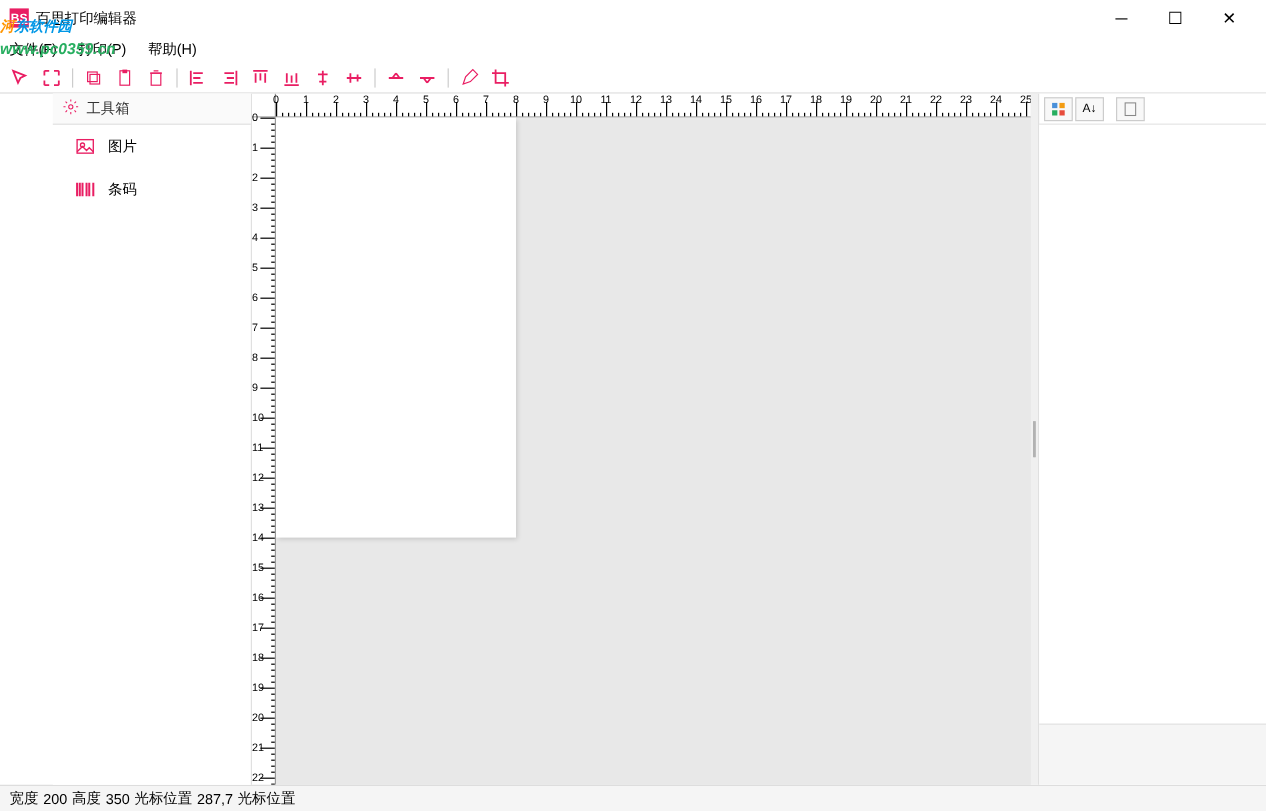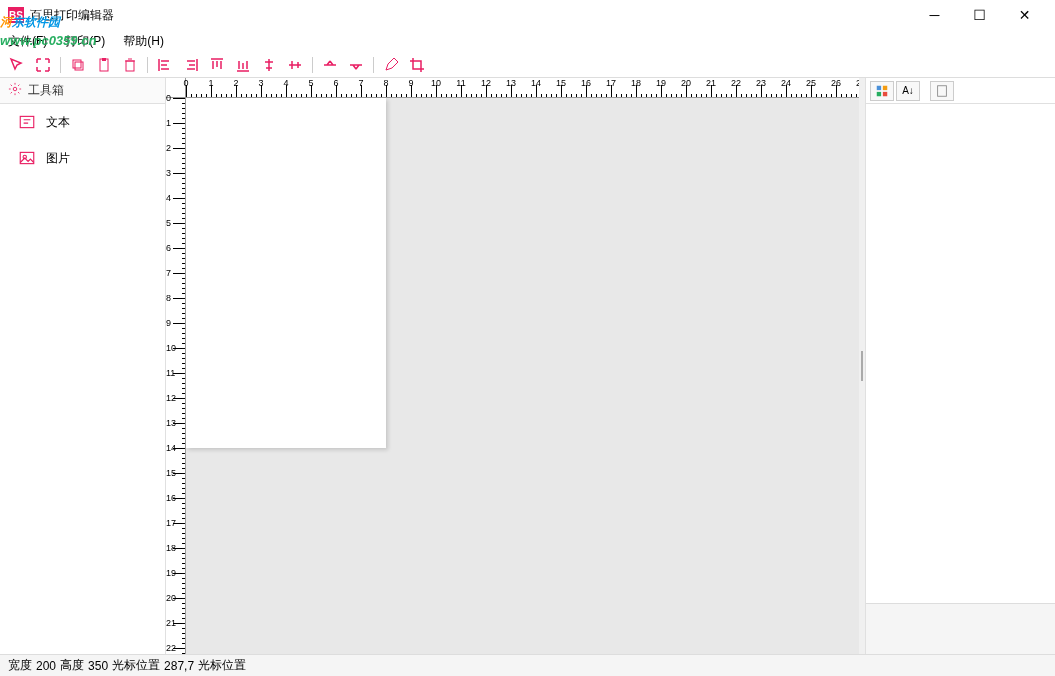--- a/index.html
+++ b/index.html
@@ -18,21 +18,21 @@
 .menubar { height: 22px; display: flex; align-items: center; padding-left: 8px; gap: 18px; }
 .menu-item { cursor: pointer; }
 
 .toolbar { height: 26px; display: flex; align-items: center; padding: 0 8px; gap: 8px; border-bottom: 1px solid #ddd; }
 .tb-btn { width: 18px; height: 18px; display: flex; align-items: center; justify-content: center; cursor: pointer; color: #e91e63; }
 .tb-btn svg { width: 16px; height: 16px; }
 .tb-sep { width: 1px; height: 16px; background: #ccc; }
 
 .main { display: flex; height: calc(100% - 30px - 22px - 26px - 22px); }
 
-.toolbox { width: 166px; border-right: 1px solid #e0e0e0; background: #fff; }
+.toolbox { width: 166px; border-right: 1px solid #e0e0e0; background: #fff; margin-left: 44px; }
 .toolbox-header { height: 26px; background: #fafafa; border-bottom: 1px solid #e0e0e0; display: flex; align-items: center; padding: 0 8px; gap: 6px; color: #333; }
 .toolbox-header .icon { color: #e91e63; }
 .tool-item { height: 36px; display: flex; align-items: center; padding: 0 18px; gap: 10px; cursor: pointer; font-size: 14px; }
 .tool-icon { width: 18px; height: 18px; display: flex; align-items: center; justify-content: center; color: #e91e63; }
 
 .canvas-area { flex: 1; position: relative; background: #e8e8e8; overflow: hidden; }
 .ruler-h { position: absolute; top: 0; left: 20px; right: 0; height: 20px; background: #fff; border-bottom: 1px solid #999; }
 .ruler-v { position: absolute; top: 20px; left: 0; width: 20px; bottom: 0; background: #fff; border-right: 1px solid #999; }
 .ruler-corner { position: absolute; top: 0; left: 0; width: 20px; height: 20px; background: #fff; border-right: 1px solid #999; border-bottom: 1px solid #999; }
 .canvas-viewport { position: absolute; top: 20px; left: 20px; right: 0; bottom: 0; background: #e8e8e8; }
@@ -179,34 +179,33 @@
             <circle cx="8" cy="8" r="2" fill="none" stroke="#e91e63"></circle>
             <path d="M8 1v2M8 13v2M1 8h2M13 8h2M3 3l1.5 1.5M11.5 11.5L13 13M13 3l-1.5 1.5M4.5 11.5L3 13" stroke="#e91e63"></path>
           </svg>
       </span>
       <span>工具箱</span>
     </div>
     <div class="tool-item">
       <span class="tool-icon">
         <svg viewBox="0 0 16 16">
             <rect x="2" y="3" width="12" height="10" fill="none" stroke="#e91e63"></rect>
-            <path d="M5 6h6M5 9h4" stroke="#e91e63"></path>
-          </svg>
-      </span>
-      <span>文本</span>
-    </div>
-    <div class="tool-item">
-      <span class="tool-icon">
-        <svg viewBox="0 0 16 16">
-            <rect x="2" y="3" width="12" height="10" fill="none" stroke="#e91e63"></rect>
             <circle cx="6" cy="7" r="1.5" fill="none" stroke="#e91e63"></circle>
             <path d="M2 12l4-4 3 3 2-2 3 3" fill="none" stroke="#e91e63"></path>
           </svg>
       </span>
       <span>图片</span>
+    </div>
+    <div class="tool-item">
+      <span class="tool-icon">
+        <svg viewBox="0 0 16 16">
+            <path d="M2 3v10M4 3v10M6 3v10M9 3v10M11 3v10M14 3v10" stroke="#e91e63" stroke-width="1.5"></path>
+          </svg>
+      </span>
+      <span>条码</span>
     </div>
   </div>
 
   <div class="canvas-area">
     <div class="ruler-corner"></div>
     <div class="ruler-h" id="rulerH">
         <div class="tick major" style="left: 0px;"></div>
         <div class="lbl" style="left: 0px;">0</div>
         <div class="tick sub" style="left: 5px;"></div>
         <div class="tick sub" style="left: 10px;"></div>

